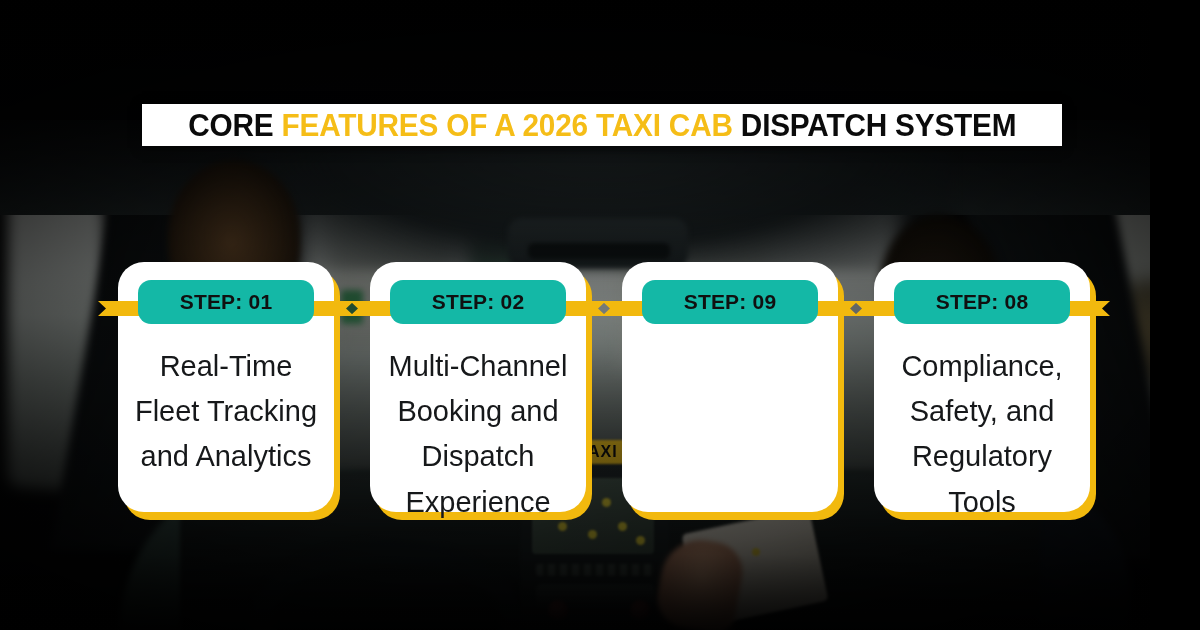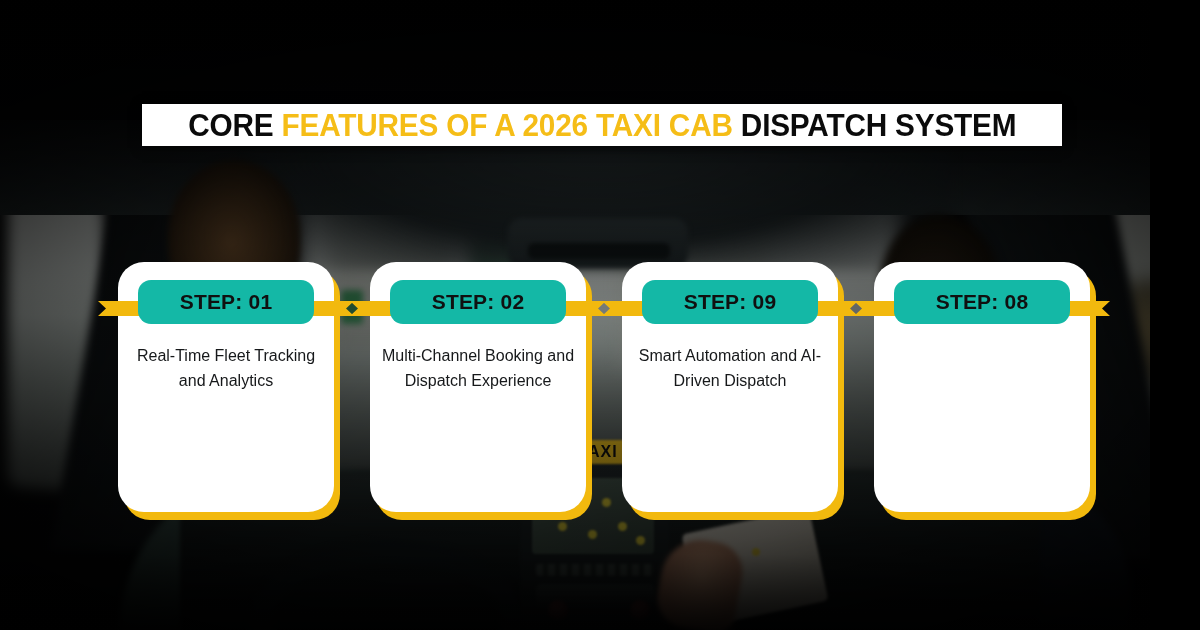--- a/index.html
+++ b/index.html
@@ -308,21 +308,21 @@
   }
   .notch.l { left: 0px; }
   .notch.r { right: 0px; }
 
   .card-body {
     position: absolute;
     left: 10px; right: 10px;
     top: 82px;
     text-align: center;
     color: #16181a;
-    font-size: 16px;
+    font-size: 29px;
     line-height: 1.56;
     font-weight: 400;
   }
 
   
   .c1 { left: 118px; }
   .c2 { left: 370px; border-radius: 20px; }
   .c3 { left: 622px; }
   .c4 { left: 874px; }
 </style>
@@ -424,29 +424,29 @@
     <div class="card-wrap c3">
       <div class="card-back"></div>
       <div class="card-white"></div>
       <div class="tail left"></div>
       <div class="tail right"></div>
       <div class="notch l"></div>
       <div class="notch r"></div>
       <div class="step-badge">
         <span>STEP: 09</span>
       </div>
-      <div class="card-body">Smart Automation and AI-Driven Dispatch</div>
     </div>
 
     <div class="card-wrap c4">
       <div class="card-back"></div>
       <div class="card-white"></div>
       <div class="tail left"></div>
       <div class="tail right"></div>
       <div class="notch l"></div>
       <div class="notch r"></div>
       <div class="step-badge">
         <span>STEP: 08</span>
       </div>
+      <div class="card-body">Compliance, Safety, and Regulatory Tools</div>
     </div>
 
   </div>
 </div>
 
 </body></html>

